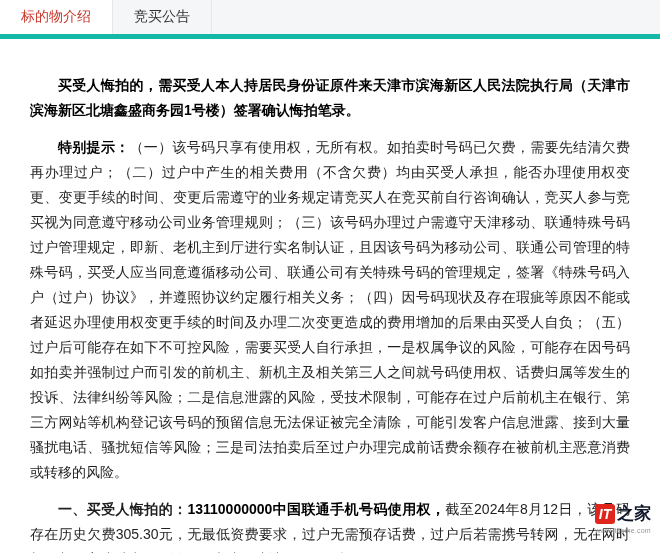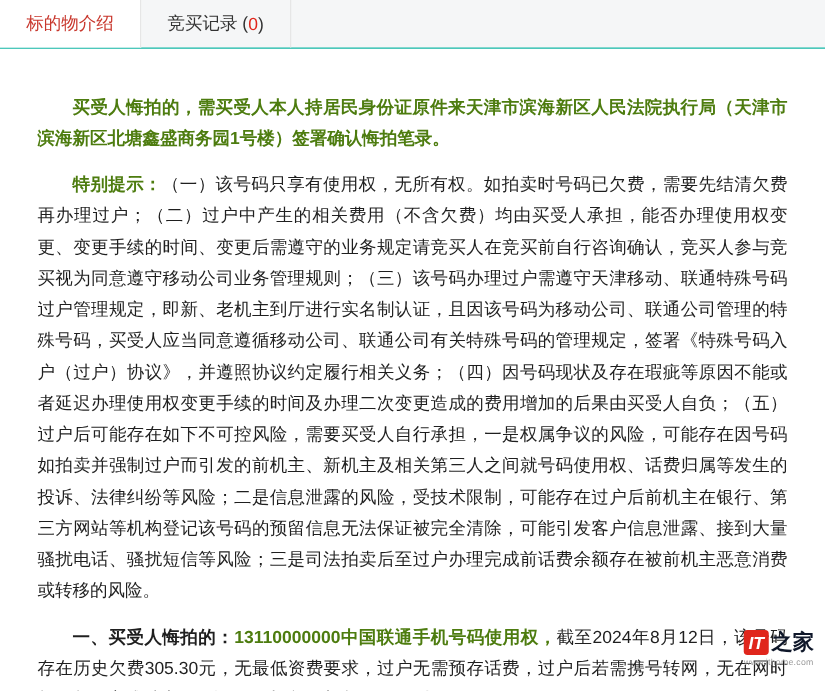--- a/index.html
+++ b/index.html
@@ -9,21 +9,21 @@
     font-family: "Liberation Sans", "DejaVu Sans", sans-serif;
     overflow: hidden;
   }
   .page { position: relative; width: 660px; height: 553px; background: #fff; }
 
   
   .tabbar {
     display: flex;
     height: 39px;
     background: #f5f6f7;
-    border-bottom: 1px solid #14b8a6;
+    border-bottom: 5px solid #14b8a6;
     font-size: 14px;
     color: #333;
     box-sizing: border-box;
   }
   .tab {
     display: flex; align-items: center;
     padding: 0 21px;
     cursor: pointer;
     white-space: nowrap;
     border-right: 1px solid #e6e6e6;
@@ -40,21 +40,21 @@
   
   .content {
     position: relative;
     padding: 34px 30px 0 30px;
     font-size: 14px;
     line-height: 25px;
     color: #1f1f1f;
     text-align: justify;
   }
   .content p { margin: 0 0 12px 0; text-indent: 2em; }
-  .red  { color: #4d7c0f; }
+  .red  { color: #000000; }
   .bold { font-weight: bold; }
 
   
   .watermark {
     position: absolute;
     right: 6px;
     top: 502px;
     width: 62px;
     text-align: center;
     line-height: normal;
@@ -88,23 +88,21 @@
 </head>
 <body>
 
 <div class="page">
 
   <div class="tabbar">
     <div class="tab active">
       <span>标的物介绍</span>
     </div>
     <div class="tab">
-      <span>竞买记录 ( </span>
-        <span class="count">0</span>
-        <span> )</span>
+      <span>竞买公告</span>
     </div>
     <div class="filler"></div>
   </div>
 
   <div class="content">
     <p class="red bold">买受人悔拍的，需买受人本人持居民身份证原件来天津市滨海新区人民法院执行局（天津市滨海新区北塘鑫盛商务园1号楼）签署确认悔拍笔录。</p>
 
     <p><span class="red bold">特别提示：</span><span>（一）该号码只享有使用权，无所有权。如拍卖时号码已欠费，需要先结清欠费再办理过户；（二）过户中产生的相关费用（不含欠费）均由买受人承担，能否办理使用权变更、变更手续的时间、变更后需遵守的业务规定请竞买人在竞买前自行咨询确认，竞买人参与竞买视为同意遵守移动公司业务管理规则；（三）该号码办理过户需遵守天津移动、联通特殊号码过户管理规定，即新、老机主到厅进行实名制认证，且因该号码为移动公司、联通公司管理的特殊号码，买受人应当同意遵循移动公司、联通公司有关特殊号码的管理规定，签署《特殊号码入户（过户）协议》，并遵照协议约定履行相关义务；（四）因号码现状及存在瑕疵等原因不能或者延迟办理使用权变更手续的时间及办理二次变更造成的费用增加的后果由买受人自负；（五）过户后可能存在如下不可控风险，需要买受人自行承担，一是权属争议的风险，可能存在因号码如拍卖并强制过户而引发的前机主、新机主及相关第三人之间就号码使用权、话费归属等发生的投诉、法律纠纷等风险；二是信息泄露的风险，受技术限制，可能存在过户后前机主在银行、第三方网站等机构登记该号码的预留信息无法保证被完全清除，可能引发客户信息泄露、接到大量骚扰电话、骚扰短信等风险；三是司法拍卖后至过户办理完成前话费余额存在被前机主恶意消费或转移的风险。</span></p>
 
     <p><span class="bold">一、买受人悔拍的：</span><span class="red bold">13110000000中国联通手机号码使用权，</span><span>截至2024年8月12日，该号码存在历史欠费305.30元，无最低资费要求，过户无需预存话费，过户后若需携号转网，无在网时长限制，完成过户即可转网。本院已冻结号码使用权。</span></p>

